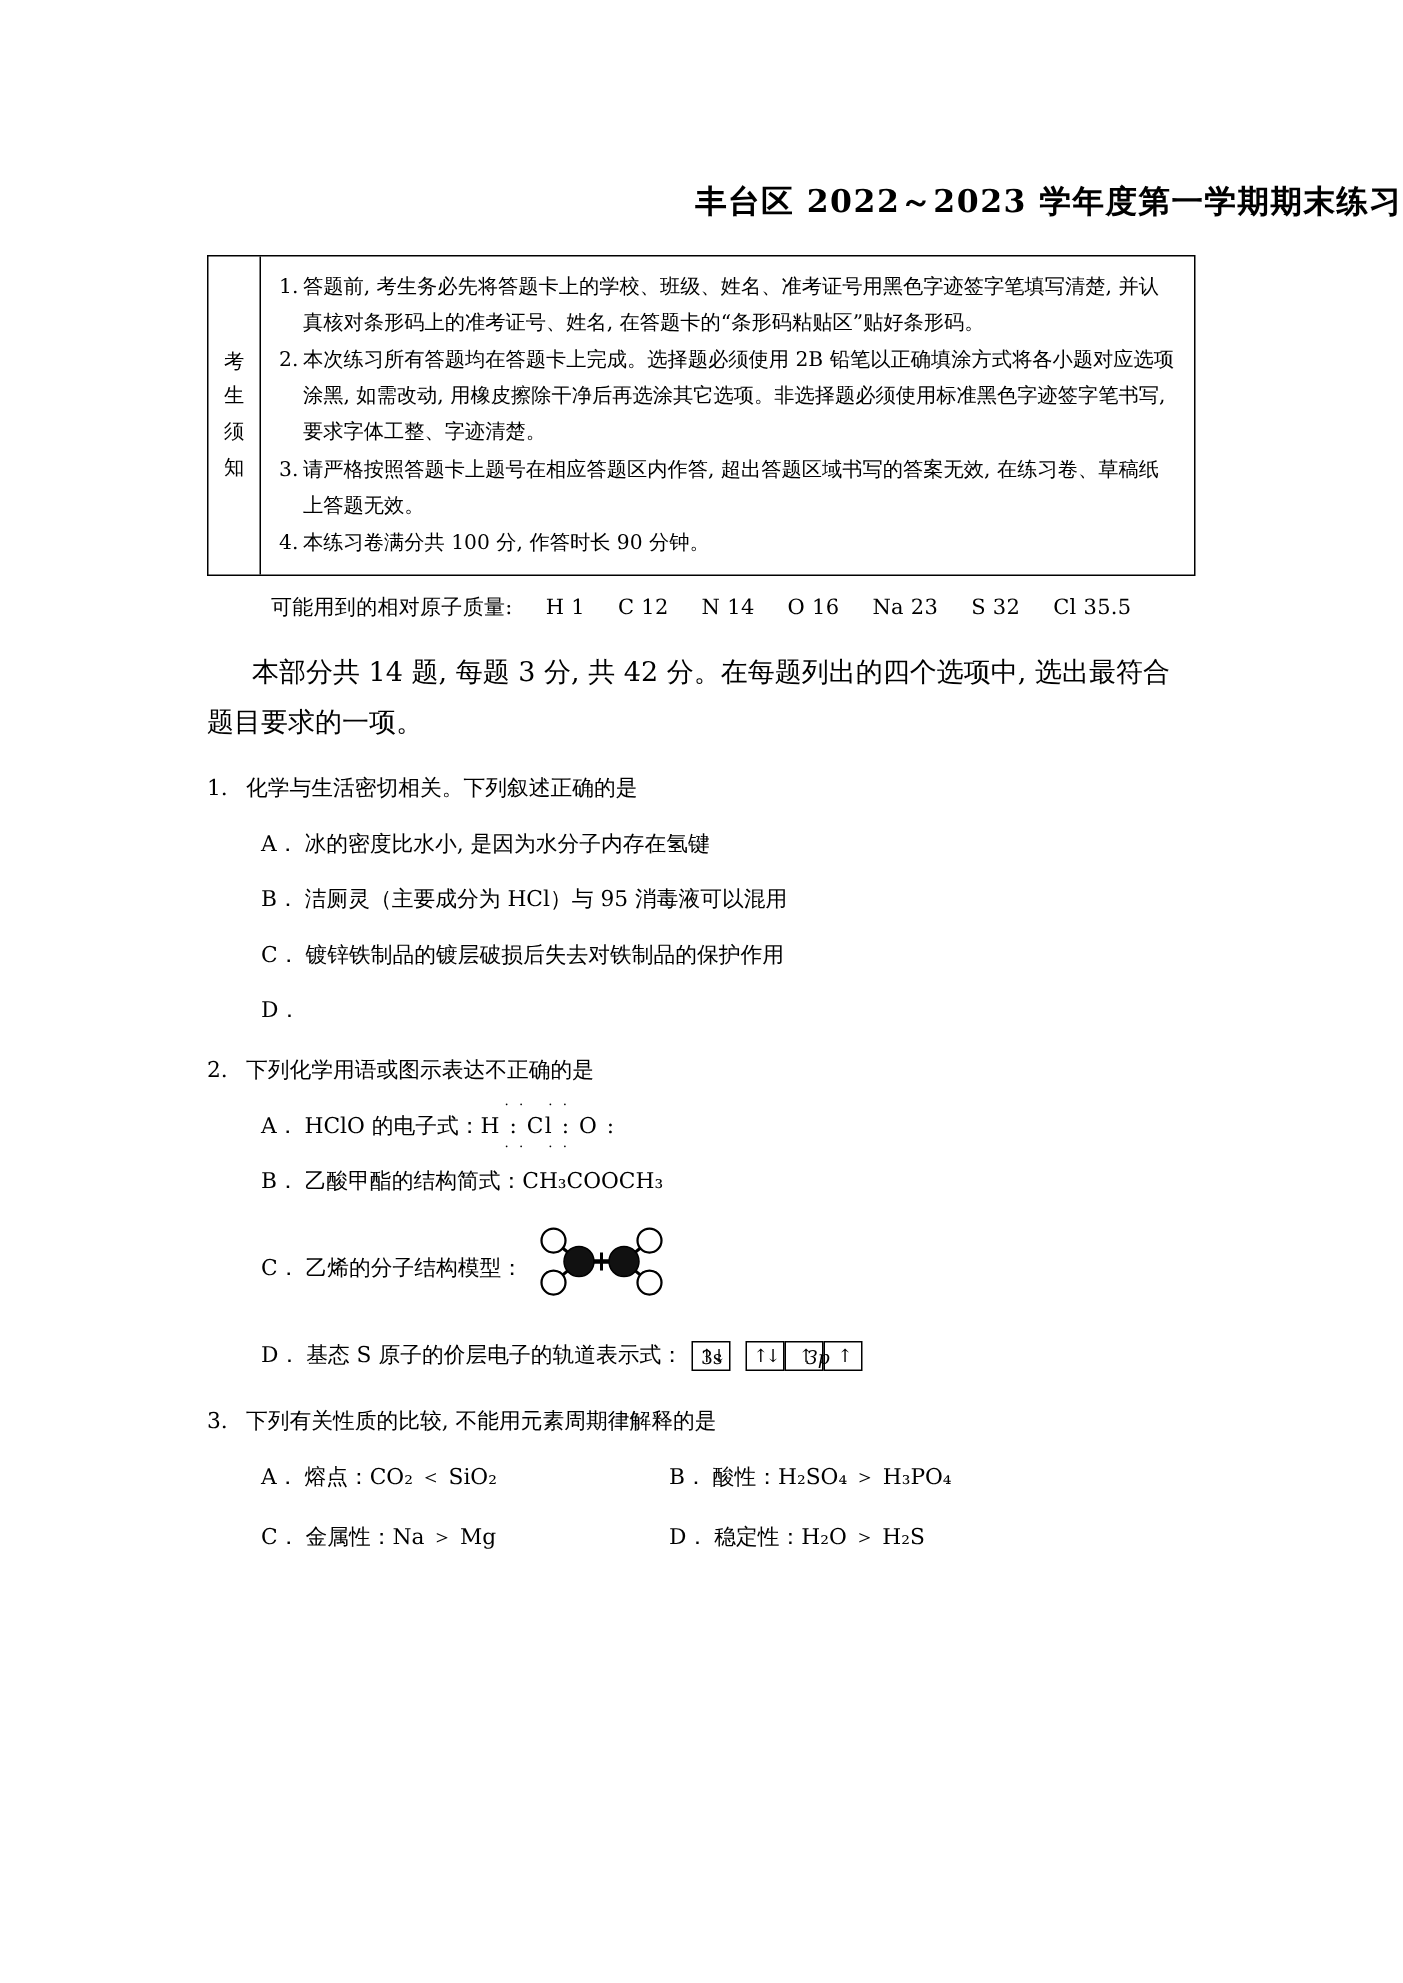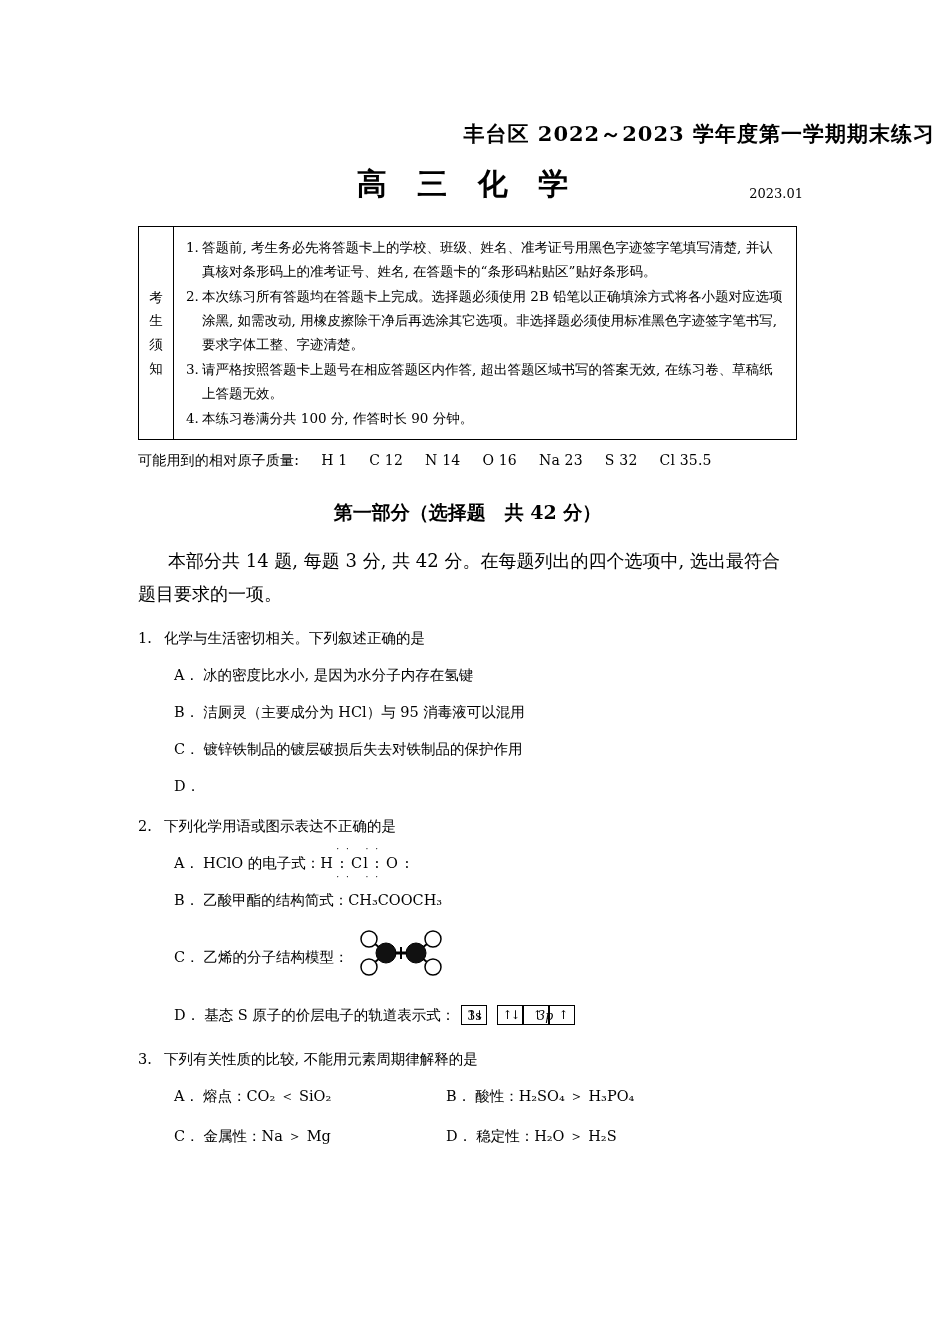--- a/index.html
+++ b/index.html
@@ -82,20 +82,21 @@
   .notice-item > .num {
     position: absolute;
     left: 0;
     top: 0;
   }
   .atomic-mass {
     margin: 12px 138px 0 138px;
     font-size: 14px;
     font-family: "DejaVu Serif", "Liberation Serif", serif;
     letter-spacing: 0.2px;
+    text-align: center;
   }
   .atomic-mass .sp { display:inline-block; width: 22px; }
   .part-title {
     text-align: center;
     font-family: "DejaVu Serif", "Liberation Serif", serif;
     font-weight: bold;
     font-size: 19px;
     margin-top: 30px;
   }
   .section-intro {
@@ -188,24 +189,20 @@
   }
   .obox.gap { margin-left: 10px; }
 </style>
 </head>
 <body>
 
 <div class="page">
 
   <div class="doc-title">丰台区 2022～2023 学年度第一学期期末练习</div>
 
-  <div class="subject-row">
-    <span class="subject">高 三 化 学</span>
-    <span class="date">2023.01</span>
-  </div>
 
   <div class="notice-box">
     <div class="notice-label">
       <span>考</span>
       <span>生</span>
       <span>须</span>
       <span>知</span>
     </div>
     <div class="notice-body">
       <div class="notice-item">
@@ -224,21 +221,20 @@
         <span class="num">4.</span>
         <span>本练习卷满分共 100 分, 作答时长 90 分钟。</span>
       </div>
     </div>
   </div>
 
   <div class="atomic-mass">
     <span>可能用到的相对原子质量:</span><span class="sp"></span><span>H 1</span><span class="sp"></span><span>C 12</span><span class="sp"></span><span>N 14</span><span class="sp"></span><span>O 16</span><span class="sp"></span><span>Na 23</span><span class="sp"></span><span>S 32</span><span class="sp"></span><span>Cl 35.5</span>
   </div>
 
-  <div class="part-title">第一部分（选择题　共 42 分）</div>
 
   <div class="section-intro">本部分共 14 题, 每题 3 分, 共 42 分。在每题列出的四个选项中, 选出最符合题目要求的一项。</div>
 
   <div class="question">
     <div class="q-stem">
       <span class="q-num">1.</span>
       <span class="q-text">化学与生活密切相关。下列叙述正确的是</span>
     </div>
     <div class="options">
       <div class="opt">

